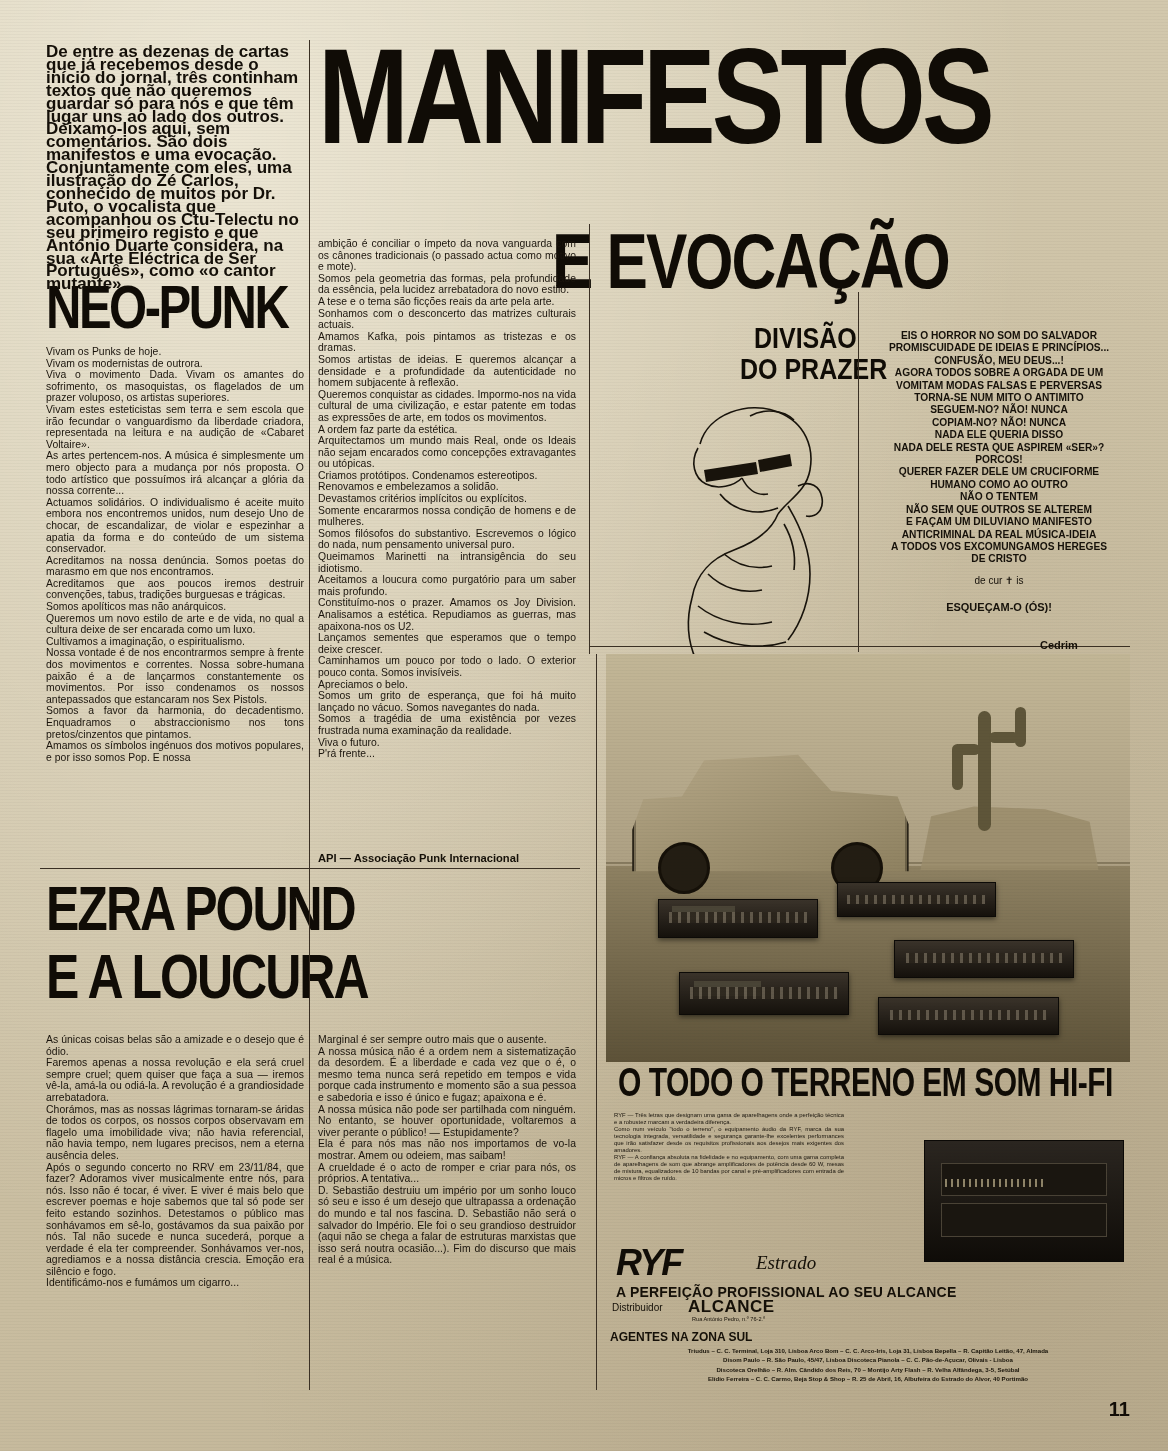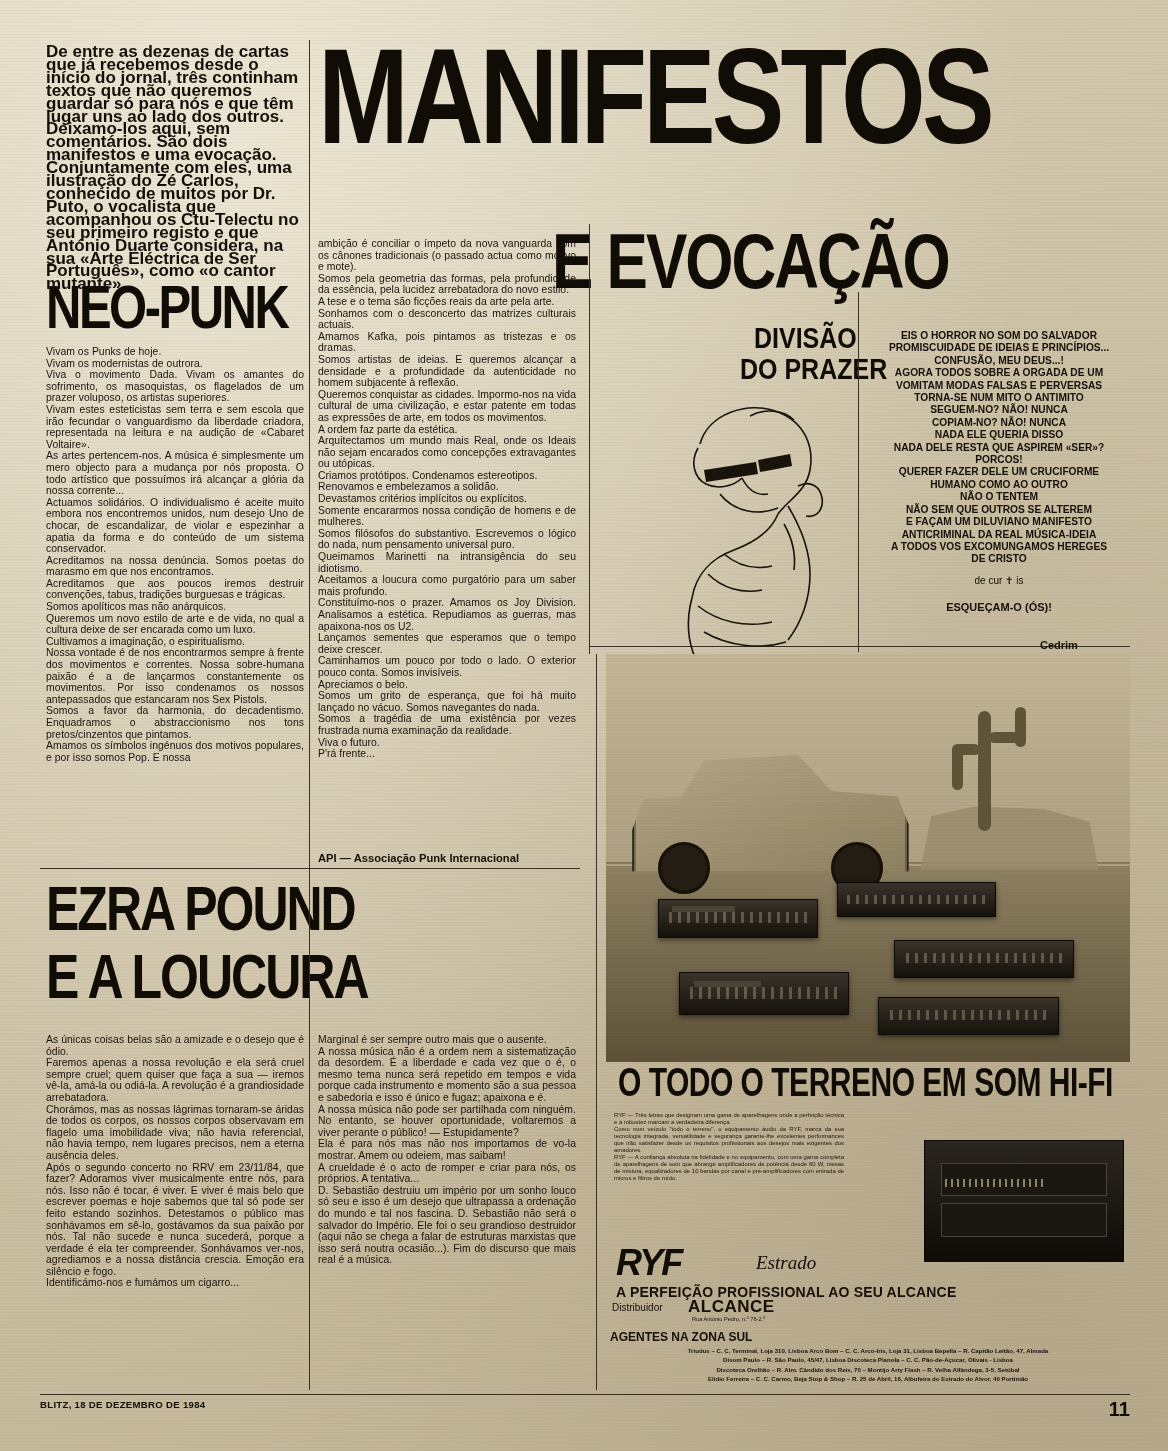--- a/index.html
+++ b/index.html
@@ -380,18 +380,17 @@
       <div class="ryf-dist">Distribuidor</div>
       <div class="ryf-triudus">ALCANCE</div>
       <div class="ryf-addr">Rua António Pedro, n.º 76-2.º</div>
       <div class="agentes">AGENTES NA ZONA SUL</div>
       <div class="agentes-list" style="white-space:pre-line;">Triudus – C. C. Terminal, Loja 310, Lisboa Arco Bom – C. C. Arco-Iris, Loja 31, Lisboa Bepella – R. Capitão Leitão, 47, Almada
 Disom Paulo – R. São Paulo, 45/47, Lisboa Discoteca Pianola – C. C. Pão-de-Açucar, Olivais - Lisboa
 Discoteca Orelhão – R. Alm. Cândido dos Reis, 70 – Montijo Arty Flash – R. Velha Alfândega, 3-5, Setúbal
 Elídio Ferreira – C. C. Carmo, Beja Stop &amp; Shop – R. 25 de Abril, 16, Albufeira do Estrado do Alvor, 40 Portimão</div>
     </div>
 
-    <div class="footer">BLITZ, 18 DE DEZEMBRO DE 1984</div>
     <div class="pagenum">11</div>
 
   </div>
   <div class="grain"></div>
 </div>
 
 </body></html>

